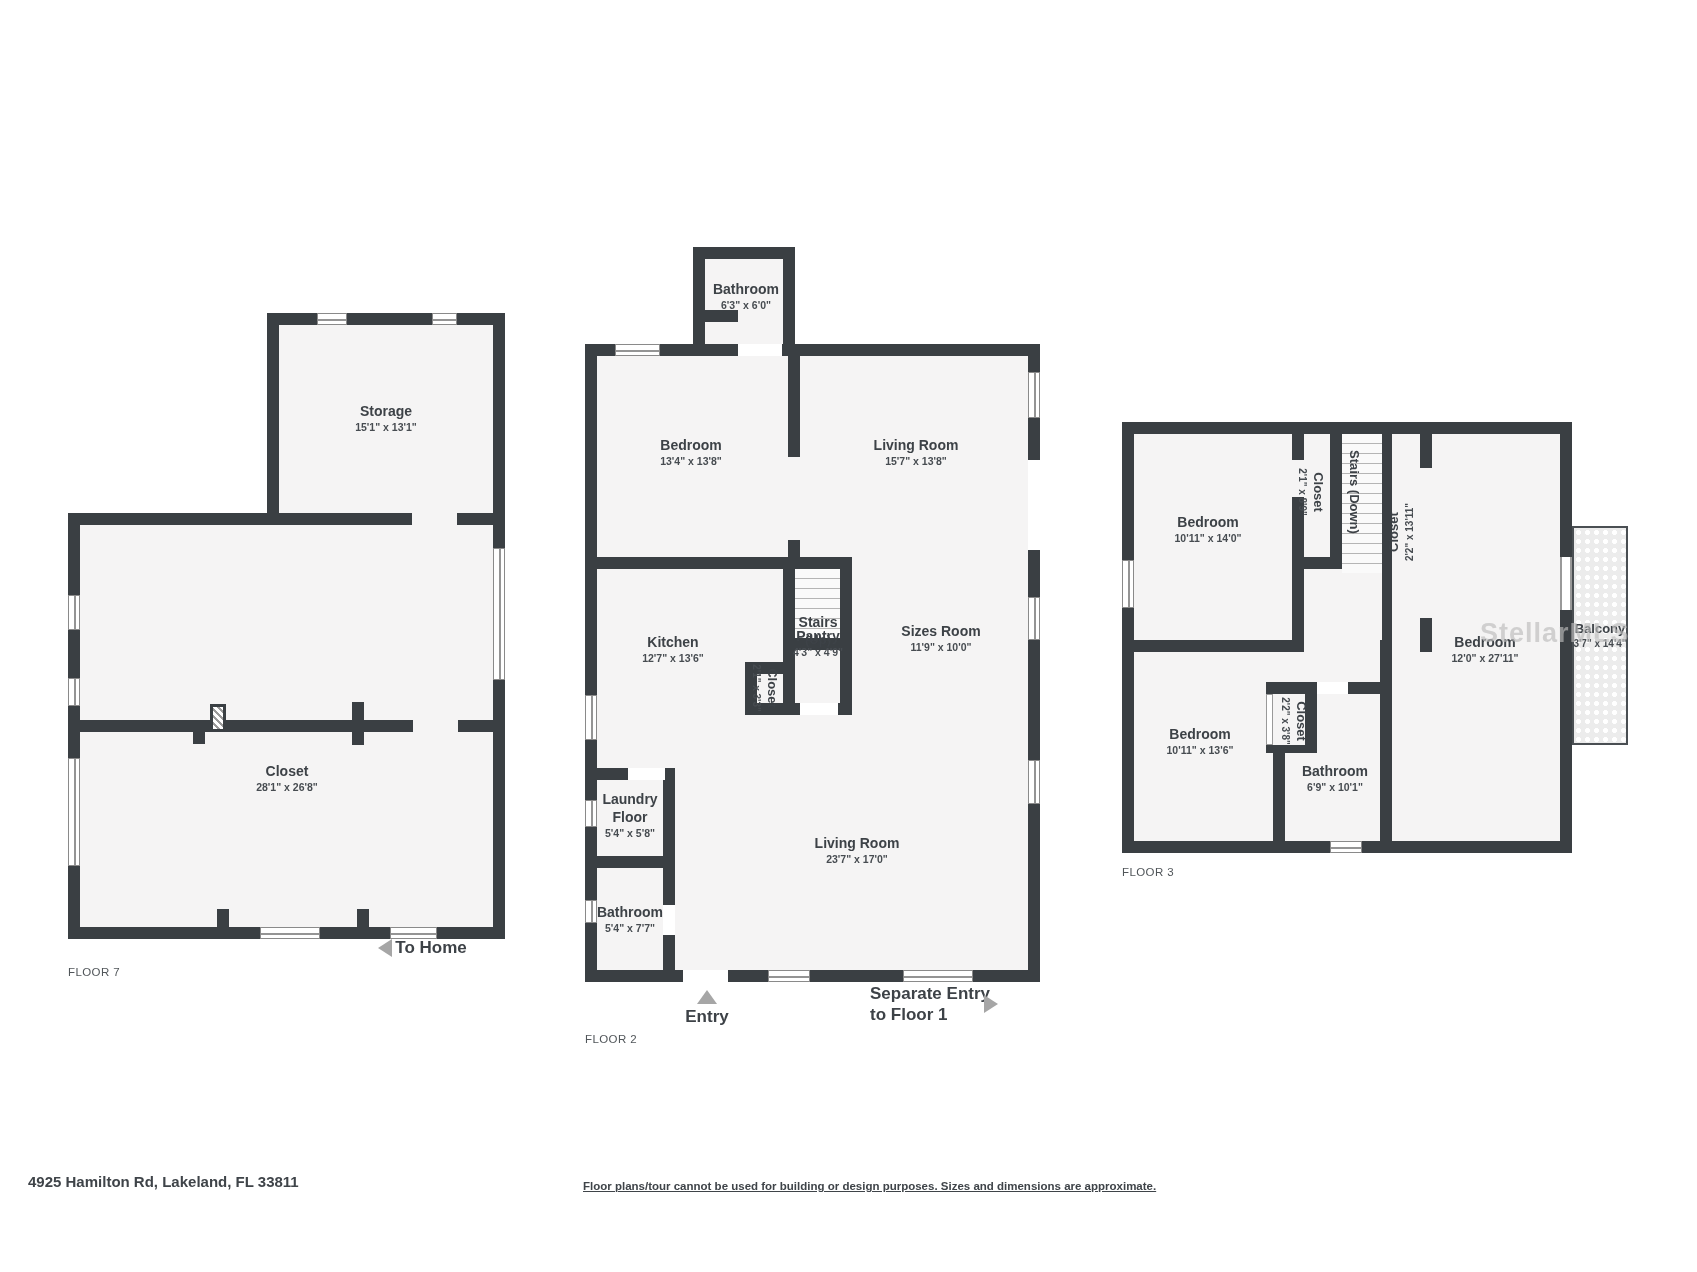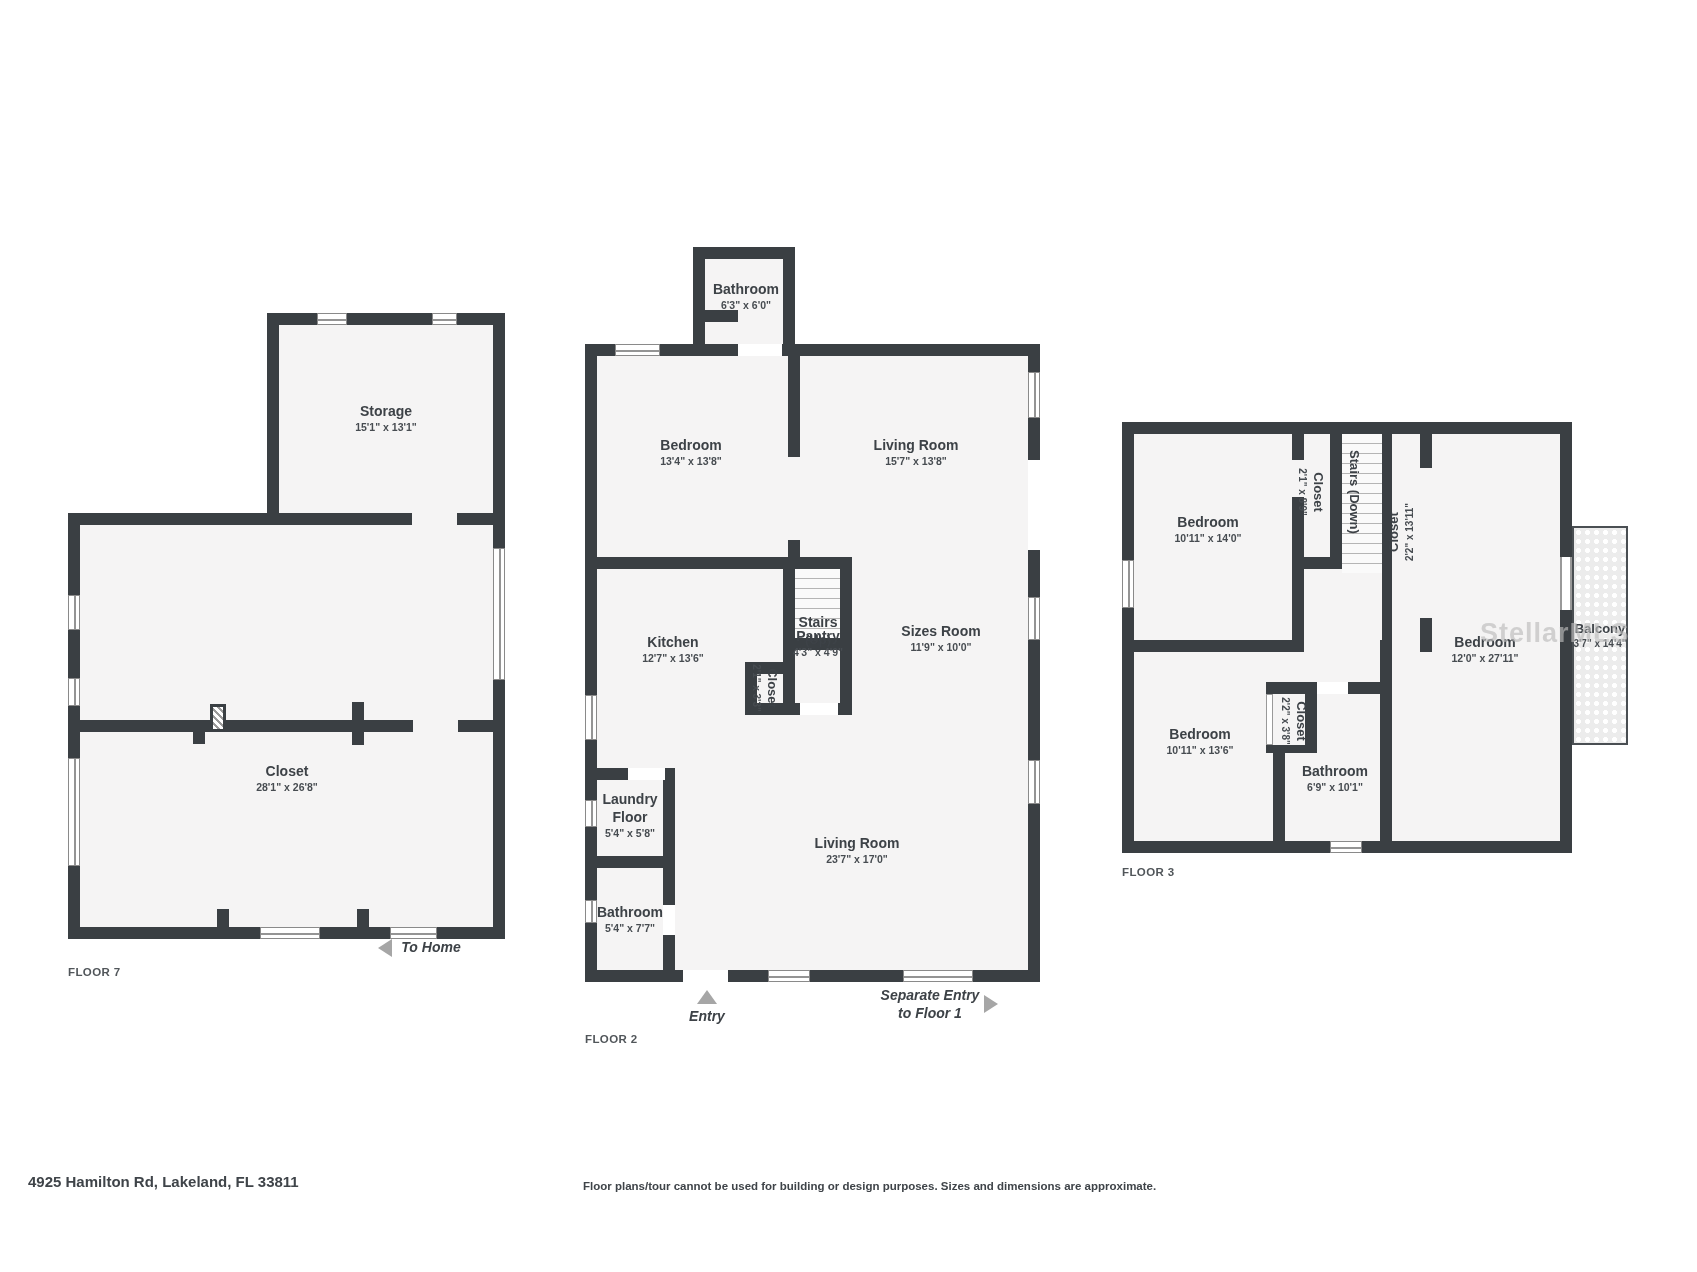--- a/index.html
+++ b/index.html
@@ -17,30 +17,30 @@
            background-image:radial-gradient(#fff 2.2px,transparent 2.7px);background-size:9px 9px;}
   .rlabel{position:absolute;transform:translate(-50%,-50%);text-align:center;white-space:nowrap;line-height:1.28;}
   .rname{font-size:14px;font-weight:700;color:#3d4247;}
   .rdims{font-size:10.5px;font-weight:600;color:#474c51;}
   .stairs2 .rdims{font-size:13px;font-weight:700;color:#3d4247;}
   .vlabel{position:absolute;text-align:center;white-space:nowrap;line-height:1.3;}
   .vlabel.cw{transform:translate(-50%,-50%) rotate(90deg);}
   .vlabel.ccw{transform:translate(-50%,-50%) rotate(-90deg);}
   .vlabel .rname{font-size:13px;}
   .vlabel .rdims{font-size:10px;}
-  .floor-tag{position:absolute;font-size:11.5px;font-weight:700;color:#51565a;letter-spacing:.4px;}
-  .ann{position:absolute;transform:translate(-50%,-50%);font-size:14px;font-weight:700;color:#3d4247;
-       text-align:center;white-space:nowrap;line-height:1.25;font-style:italic;}
+  .floor-tag{position:absolute;font-size:11.5px;font-weight:400;color:#51565a;letter-spacing:.4px;}
+  .ann{position:absolute;transform:translate(-50%,-50%);font-size:17px;font-weight:700;color:#3d4247;
+       text-align:left;white-space:nowrap;line-height:1.25;}
   .tri{position:absolute;width:0;height:0;}
   .tri-left{border-top:9px solid transparent;border-bottom:9px solid transparent;border-right:14px solid #a6a6a6;}
   .tri-right{border-top:9px solid transparent;border-bottom:9px solid transparent;border-left:14px solid #a6a6a6;}
   .tri-up{border-left:10px solid transparent;border-right:10px solid transparent;border-bottom:14px solid #a6a6a6;}
   .watermark{position:absolute;font-size:27px;font-weight:600;color:rgba(188,188,188,.65);letter-spacing:1px;}
   .footer-address{position:absolute;font-size:15px;font-weight:700;color:#3f4449;}
-  .footer-disclaimer{position:absolute;font-size:11.5px;font-weight:700;color:#3f4449;}
+  .footer-disclaimer{position:absolute;font-size:11.5px;font-weight:700;color:#3f4449;text-decoration:underline;}
 </style>
 </head>
 <body>
 
 <div id="canvas">
 
   <div>
     <div class="fill" style="left: 267px; top: 313px; width: 238px; height: 207px; background: rgb(245, 244, 244);"></div>
     <div class="fill" style="left: 68px; top: 513px; width: 437px; height: 426px; background: rgb(245, 244, 244);"></div>
 

